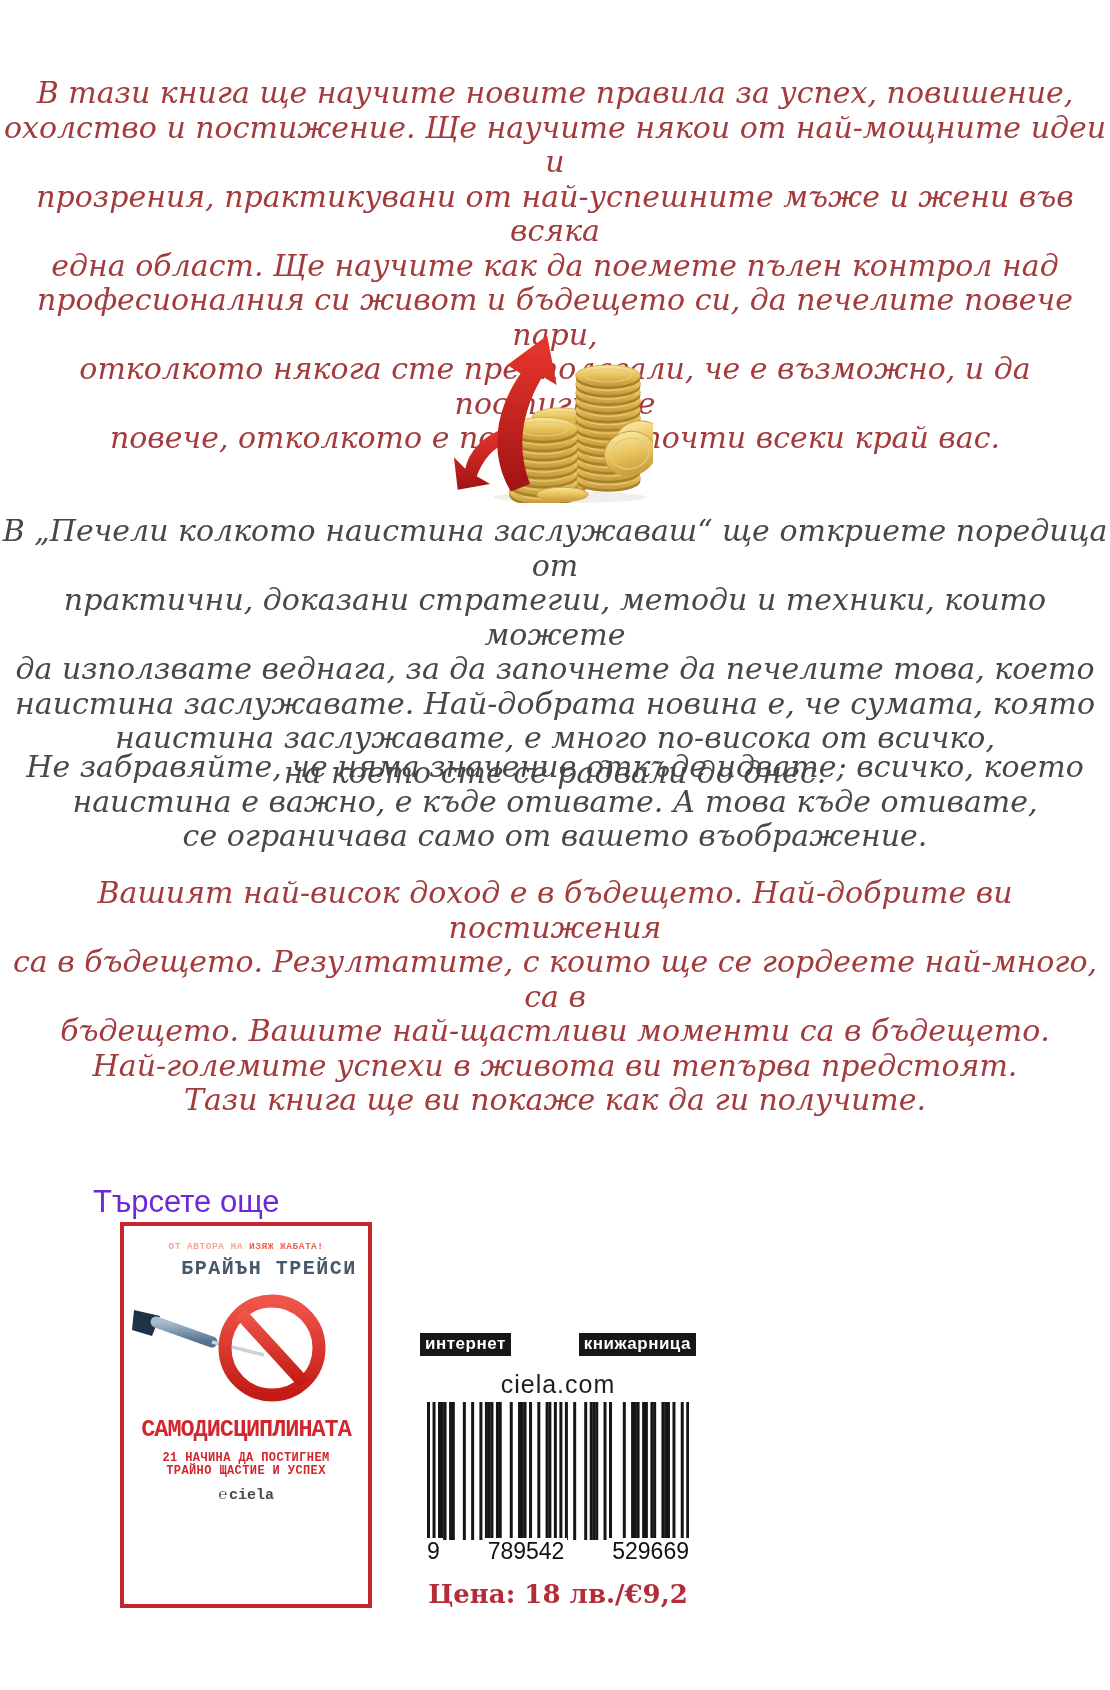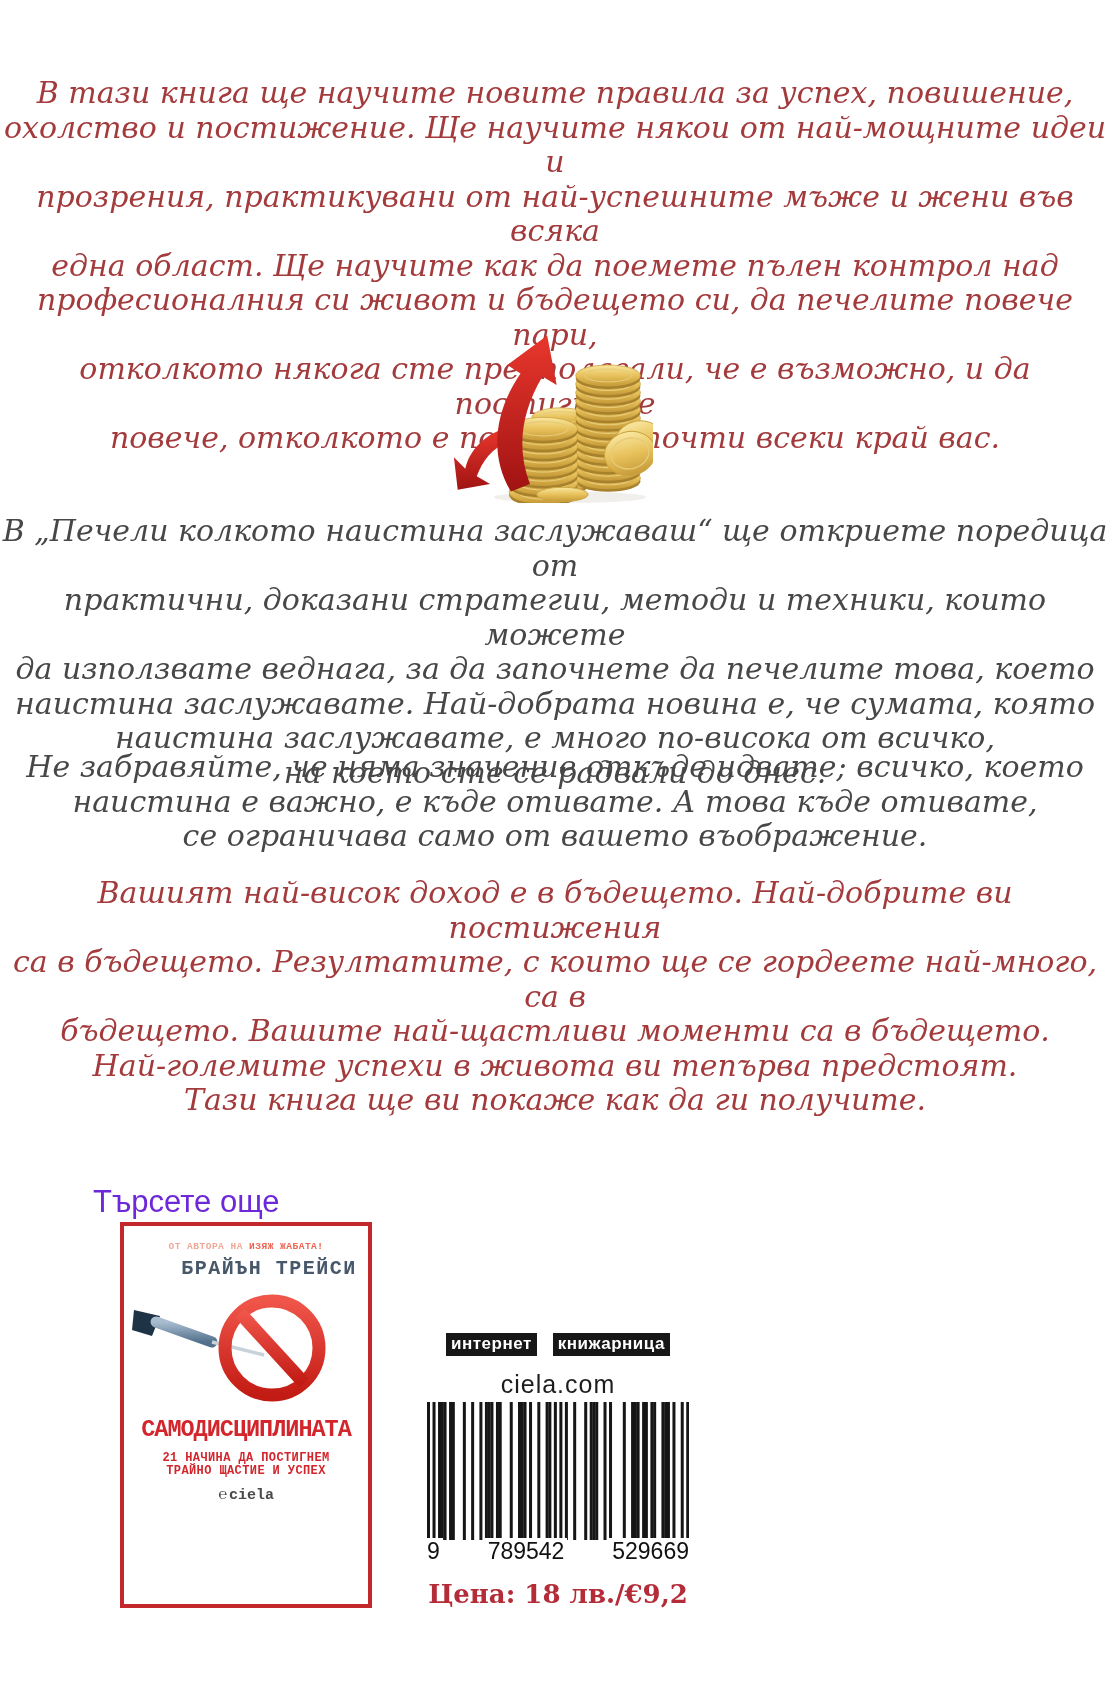--- a/index.html
+++ b/index.html
@@ -27,21 +27,21 @@
   .mc-sign{display:block;margin:4px auto 0 auto;width:228px;height:132px;}
   .mc-t1{font-size:26px;font-weight:bold;color:#3f576d;letter-spacing:-.5px;margin-top:2px;}
   .mc-t2{font-size:26px;font-weight:bold;color:#d2262c;letter-spacing:-.5px;}
   .mc-t3{font-size:23.5px;font-weight:bold;color:#d2262c;letter-spacing:-1px;}
   .mc-sub{margin-top:9px;font-size:12px;font-weight:bold;color:#d2262c;line-height:13px;letter-spacing:.4px;}
   .mc-logo{margin-top:9px;font-size:15px;font-weight:bold;color:#4a4a4a;}
   .mc-logo .glyph{font-weight:normal;margin-right:2px;}
   
   #barcode-block{position:absolute;left:420px;top:1333px;width:276px;text-align:center;
         font-family:"Liberation Sans",sans-serif;}
-  .bc-store{display:flex;justify-content:center;gap:16px;}
+  .bc-store{display:flex;justify-content:space-between;gap:16px;}
   .bc-chip{background:#171717;color:#fff;font-weight:bold;font-size:17px;
         padding:1px 5px 2px 5px;letter-spacing:.5px;}
   .bc-url{font-size:25px;color:#1d1d1d;letter-spacing:1px;margin-top:14px;}
   #barcode-svg{display:block;margin:3px auto 0 auto;width:262px;height:158px;}
   .bc-digits{display:flex;justify-content:space-between;margin:-22px 4px 0 4px;
         font-size:23px;color:#111;position:relative;}
   .bc-digits span{background:#fff;padding:0 3px;}
   .bc-price{margin-top:14px;font-family:"DejaVu Serif",serif;font-weight:bold;
         font-size:26px;color:#b32c38;}
 </style>

